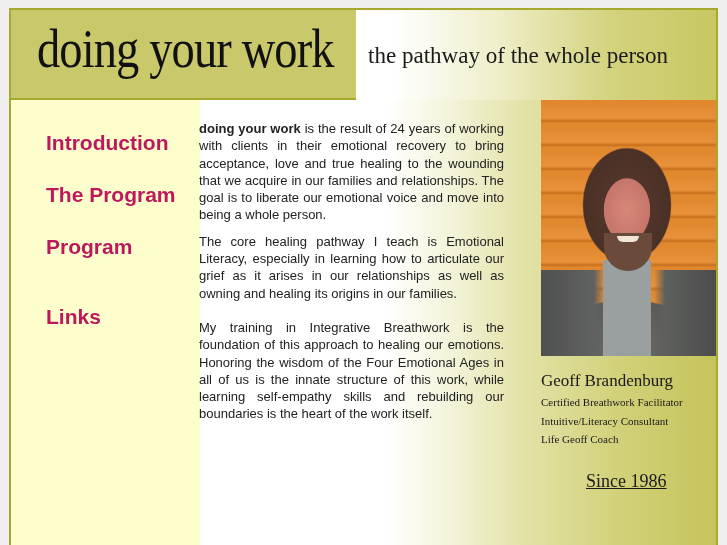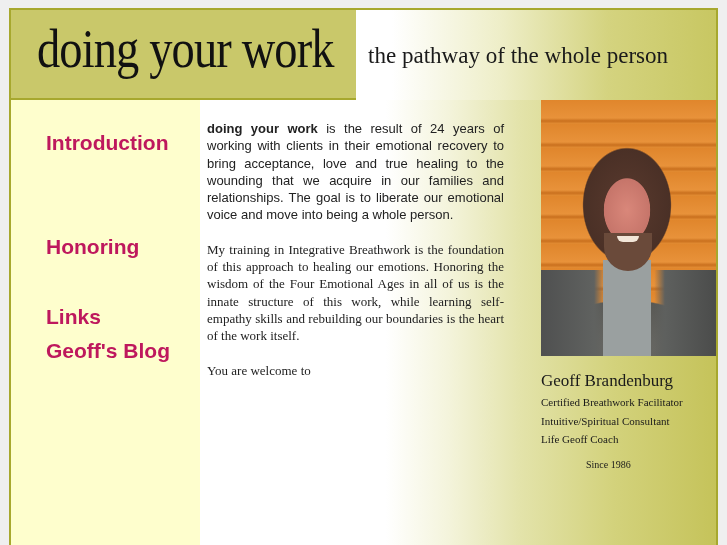--- a/index.html
+++ b/index.html
@@ -46,22 +46,22 @@
       font-weight: bold;
     }
     .content-bg {
       position: absolute; left: 189px; top: 90px; right: 0; bottom: 0;
       background: linear-gradient(90deg, #ffffff 0%, #ffffff 36%, #f4f4dc 48%, #e3e3aa 62%, #d3d27c 80%, #c5c35a 100%);
     }
     .content {
       position: absolute; left: 199px; top: 120px; width: 305px;
       font-size: 13px; line-height: 17.3px; color: #222; text-align: justify;
     }
-    .content p { margin: 0 0 9px 8px; }
-    .content p.gap { margin-top: 17px; font-family: Liberation Serif, serif; }
+    .content p { margin: 0 0 9px 0; }
+    .content p.gap { margin-top: 17px; }
     .content b { font-weight: bold; }
     .photo {
       position: absolute; left: 530px; top: 90px; width: 177px; height: 256px;
       background:
         radial-gradient(ellipse 38px 52px at 86px 110px, #d9877a 0%, #c6756a 60%, transparent 62%),
         radial-gradient(ellipse 62px 80px at 86px 105px, #5a3a2e 0%, #4a3026 70%, transparent 72%),
         radial-gradient(ellipse 120px 70px at 86px 250px, #6a6a66 0%, #595955 70%, transparent 72%),
         repeating-linear-gradient(180deg, #e0862c 0px, #e8923a 18px, #c9701e 21px, #e58e34 24px);
     }
     .photo .collar {
@@ -78,57 +78,57 @@
     }
     .photo .smile {
       position: absolute; left: 76px; top: 136px; width: 22px; height: 6px; background: #f2e6d8; border-radius: 0 0 8px 8px;
     }
     .bio {
       position: absolute; left: 530px; top: 352px; width: 180px;
       font-family: "Liberation Serif", serif; color: #1a1a1a;
     }
     .bio .name { font-size: 17px; white-space: nowrap; position: absolute; left: 0; top: 9px; }
     .bio .role { font-size: 11px; white-space: nowrap; position: absolute; left: 0; }
-    .bio .since { font-size: 10px; white-space: nowrap; position: absolute; left: 45px; top: 97px; }
+    .bio .since { font-size: 18px; white-space: nowrap; position: absolute; left: 45px; top: 109px; text-decoration: underline; }
   </style>
 </head>
 <body>
 
 <div class="frame">
   <div class="header">
     <div class="logo-box">
       <span class="logo">doing your work</span>
     </div>
     <div class="tagline-box">
       <span class="tagline">the pathway of the whole person</span>
     </div>
   </div>
 
   <div class="sidebar">
     <a class="nav-item" style="top:31px">Introduction</a>
-    <a class="nav-item" style="top:135px">Honoring</a>
+    <a class="nav-item" style="top:83px">The Program</a>
+    <a class="nav-item" style="top:135px">Program</a>
     <a class="nav-item" style="top:205px">Links</a>
-    <a class="nav-item" style="top:239px">Geoff's Blog</a>
   </div>
 
   <div class="content-bg"></div>
 
   <div class="photo">
     <div class="jacket"></div>
     <div class="collar"></div>
     <div class="beard"></div>
     <div class="smile"></div>
   </div>
 
   <div class="bio">
     <div class="name">Geoff Brandenburg</div>
     <div class="role" style="top:34px">Certified Breathwork Facilitator</div>
-    <div class="role" style="top:53px">Intuitive/Spiritual Consultant</div>
+    <div class="role" style="top:53px">Intuitive/Literacy Consultant</div>
     <div class="role" style="top:71px">Life Geoff Coach</div>
     <div class="since">Since 1986</div>
   </div>
 </div>
 
 <div class="content">
   <p><b>doing your work</b><span> is the result of 24 years of working with clients in their emotional recovery to bring acceptance, love and true healing to the wounding that we acquire in our families and relationships. The goal is to liberate our emotional voice and move into being a whole person.</span></p>
+  <p>The core healing pathway I teach is Emotional Literacy, especially in learning how to articulate our grief as it arises in our relationships as well as owning and healing its origins in our families.</p>
   <p class="gap" style="margin-top:17px">My training in Integrative Breathwork is the foundation of this approach to healing our emotions. Honoring the wisdom of the Four Emotional Ages in all of us is the innate structure of this work, while learning self-empathy skills and rebuilding our boundaries is the heart of the work itself.</p>
-  <p class="gap">You are welcome to</p>
 </div>
 
 </body></html>

